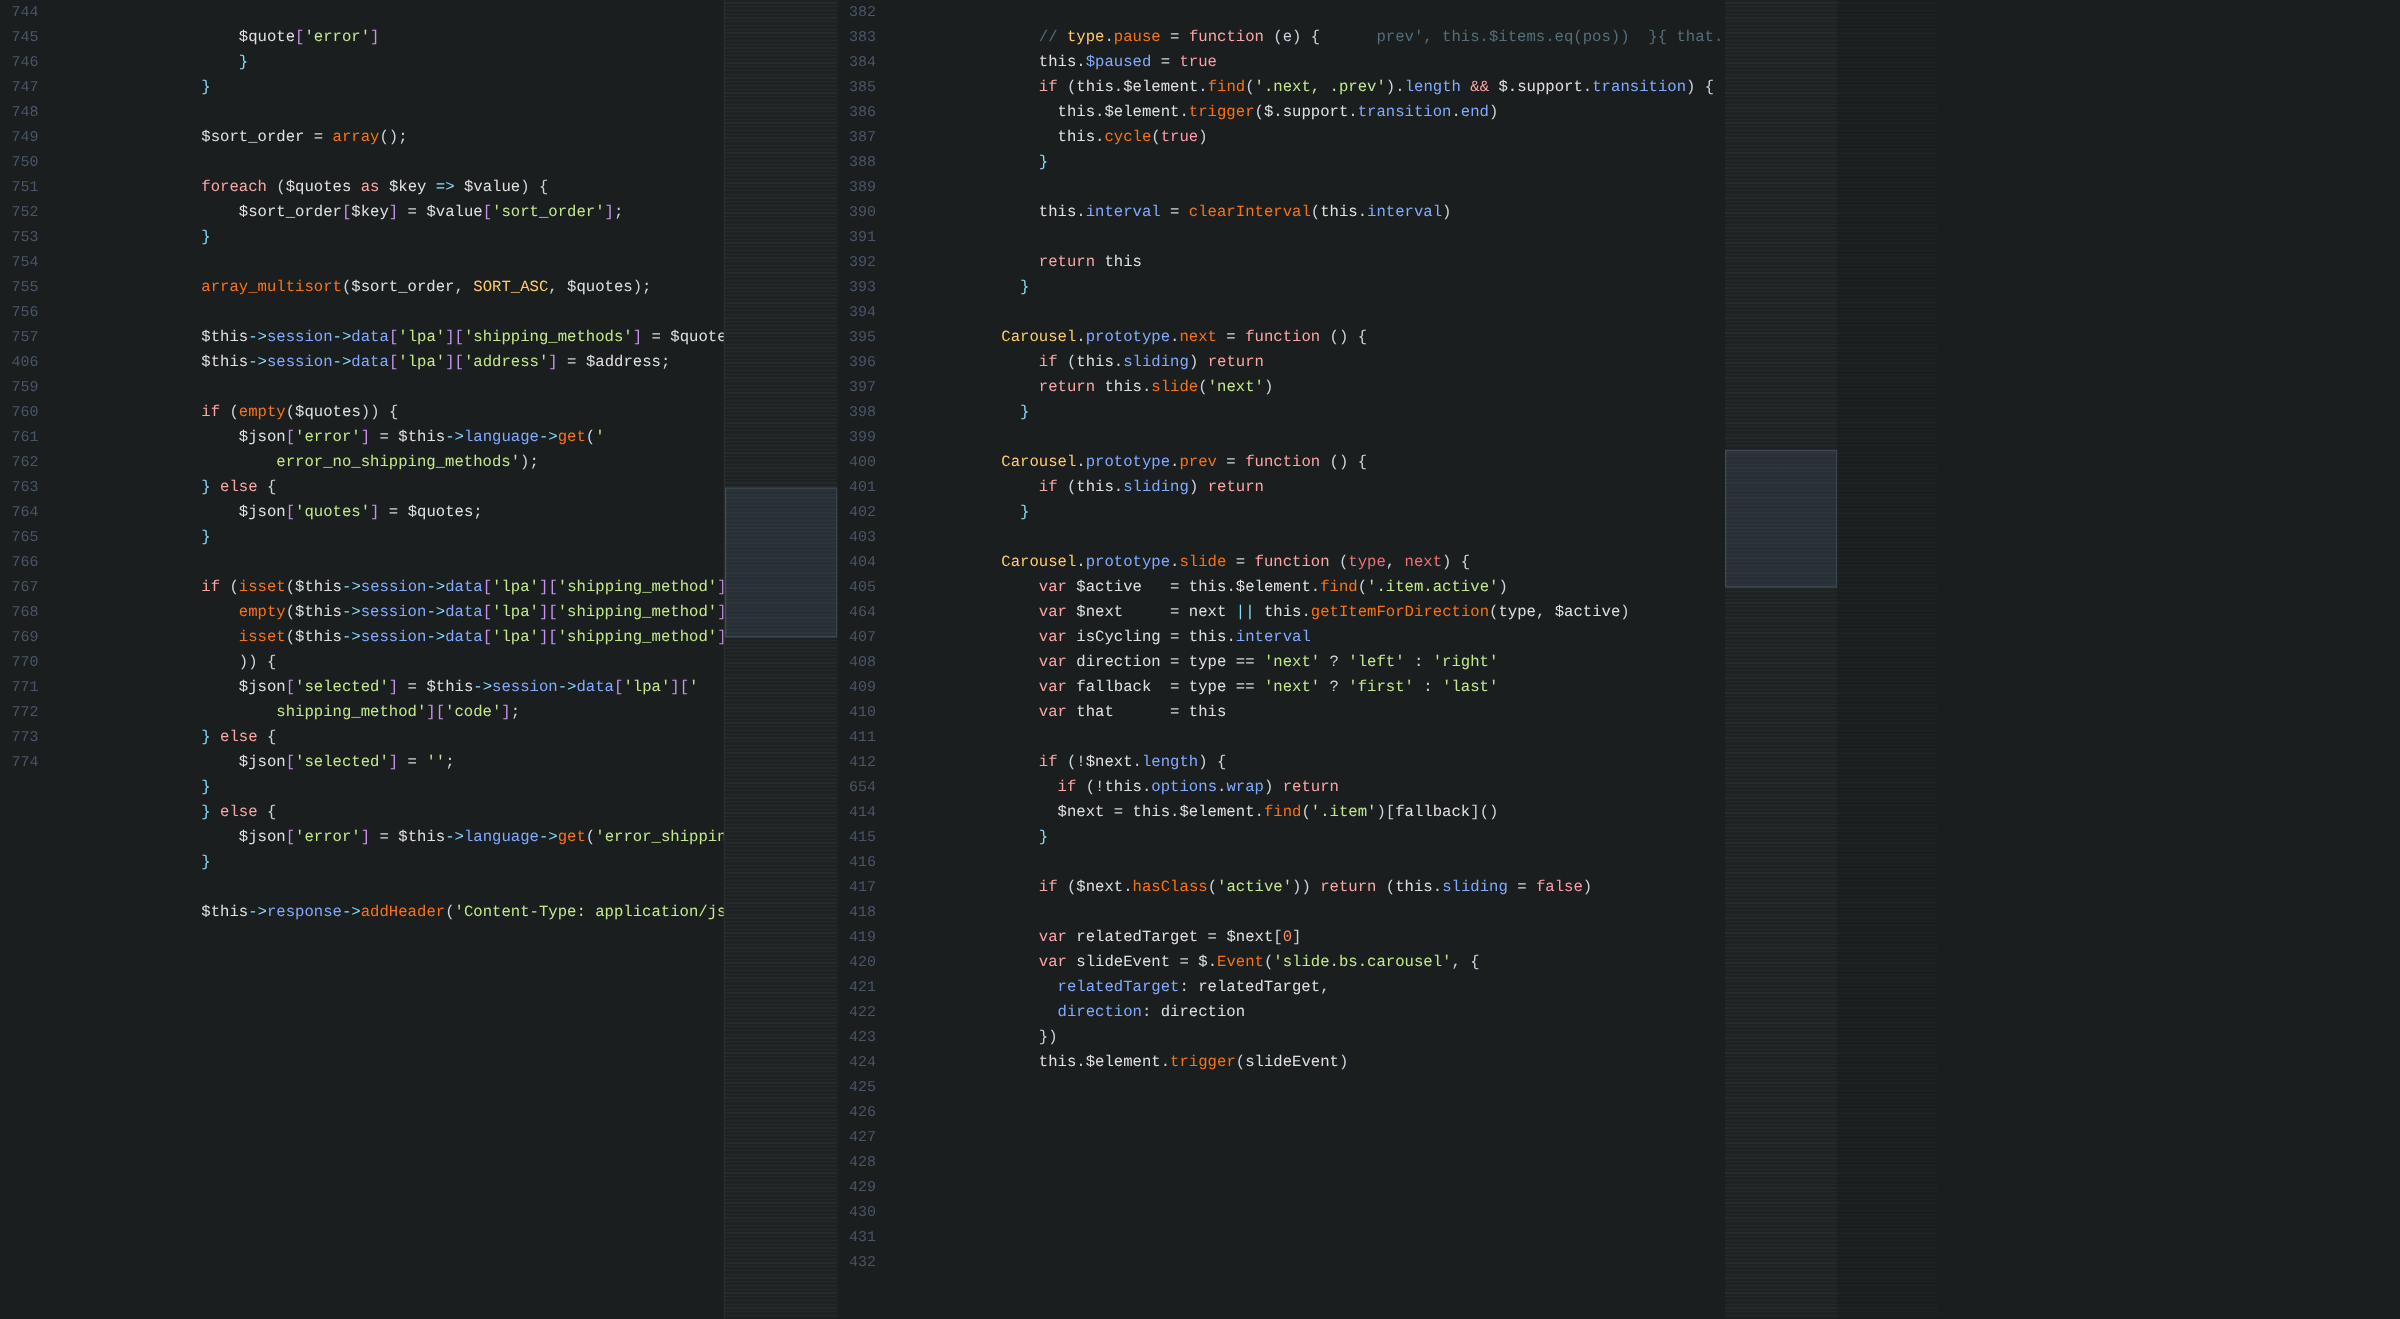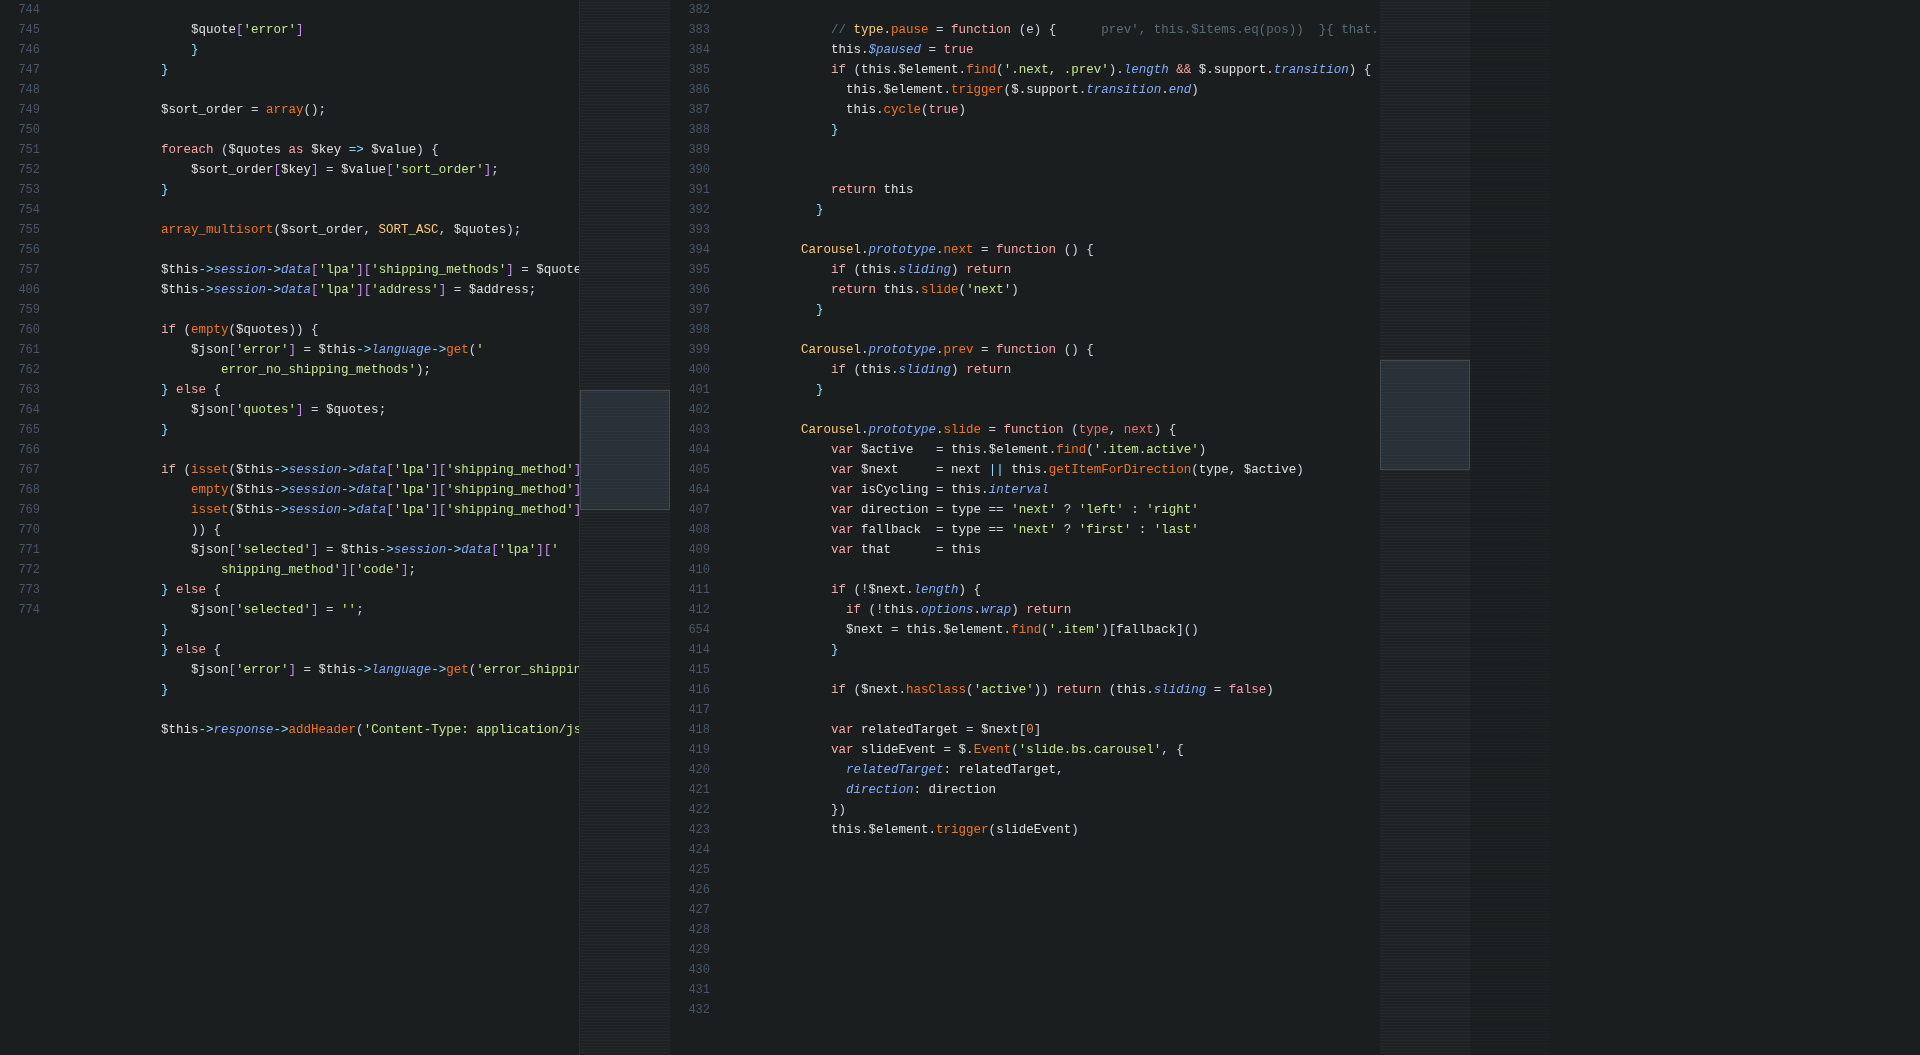--- a/index.html
+++ b/index.html
@@ -60,21 +60,21 @@
     }
 
     .code-container {
       display: flex;
       height: 100%;
     }
 
     .line-numbers {
       width: 52px;
       padding: 0;
-      text-align: right;
+      text-align: center;
       user-select: none;
       flex-shrink: 0;
     }
 
     .line-number {
       height: 20px;
       line-height: 20px;
       padding-right: 12px;
       color: #4a5568;
       font-size: 12px;
@@ -94,21 +94,21 @@
     }
 
     
     .kw { color: #fca5a5; } 
     .fn { color: #f97316; } 
     .str { color: #c3e88d; } 
     .var { color: #e0e0e0; } 
     .op { color: #89ddff; } 
     .cm { color: #546e7a; } 
     .num { color: #f78c6c; } 
-    .prop { color: #82aaff; font-style: italic; } 
+    .prop { color: #82aaff; } 
     .plain { color: #cdd3de; }
     .arr { color: #c792ea; } 
     .type { color: #ffcb6b; } 
     .param { color: #f07178; } 
     .bool { color: #ff9cac; }
     .punc { color: #89ddff; }
 
     .minimap-content {
       width: 100%;
       height: 100%;
@@ -383,20 +383,23 @@
         <div class="code-line">
           <span class="plain">      </span><span class="var">this</span><span class="plain">.</span><span class="fn">cycle</span><span class="plain">(</span><span class="bool">true</span><span class="plain">)</span>
         </div>
 
         <div class="code-line">
           <span class="plain">    </span><span class="punc">}</span>
         </div>
 
         <div class="code-line"></div>
 
+        <div class="code-line">
+          <span class="plain">    </span><span class="var">this</span><span class="plain">.</span><span class="prop">interval</span><span class="plain"> = </span><span class="fn">clearInterval</span><span class="plain">(</span><span class="var">this</span><span class="plain">.</span><span class="prop">interval</span><span class="plain">)</span>
+        </div>
 
         <div class="code-line"></div>
 
         <div class="code-line">
           <span class="plain">    </span><span class="kw">return</span><span class="plain"> </span><span class="var">this</span>
         </div>
 
         <div class="code-line">
           <span class="plain">  </span><span class="punc">}</span>
         </div>

